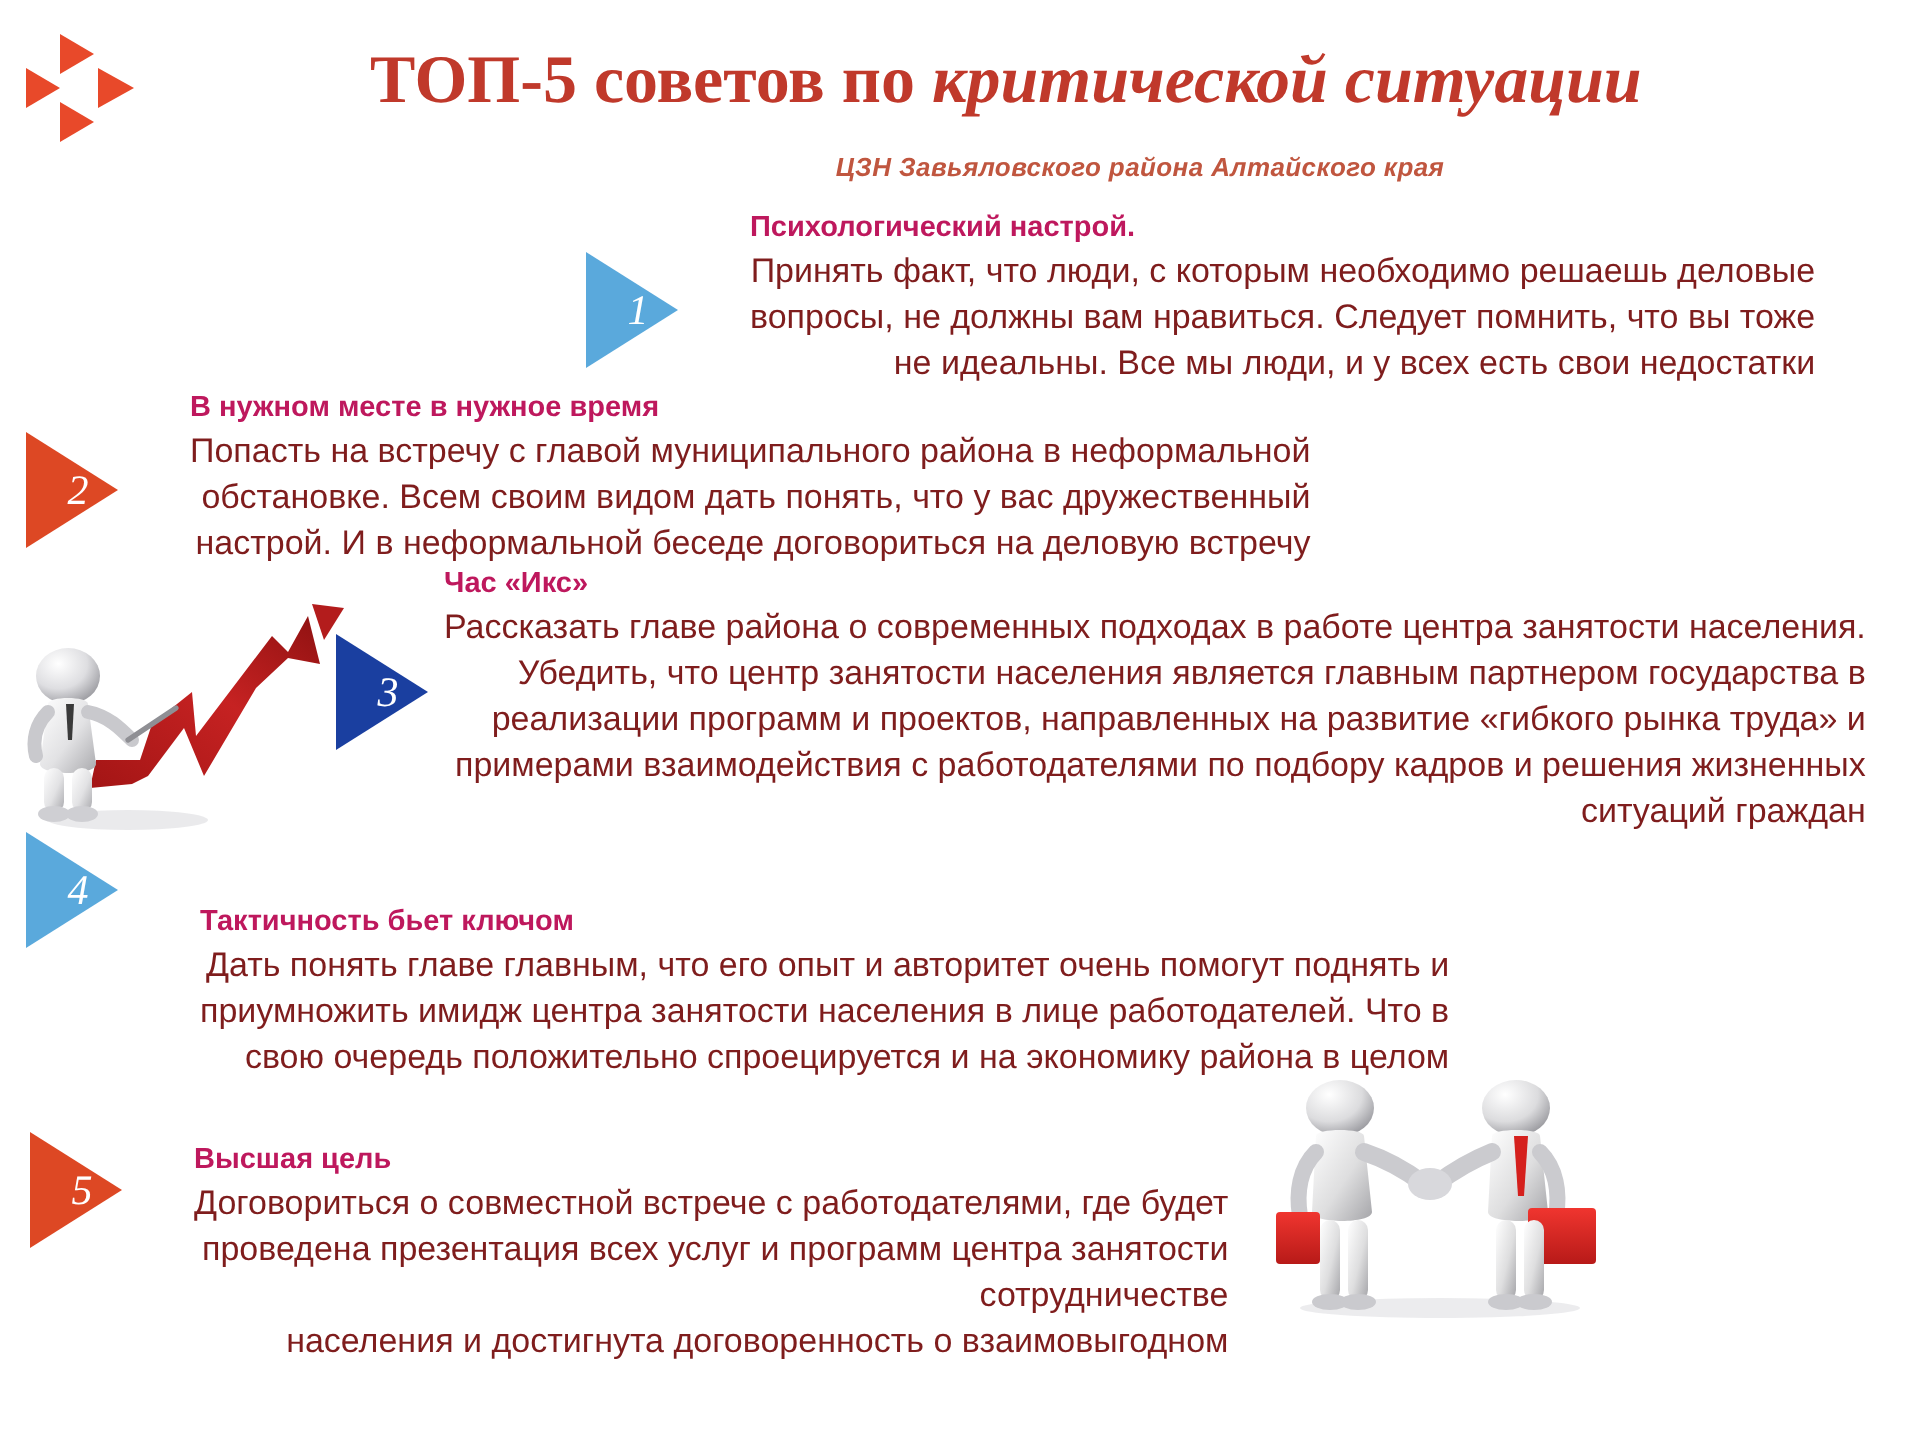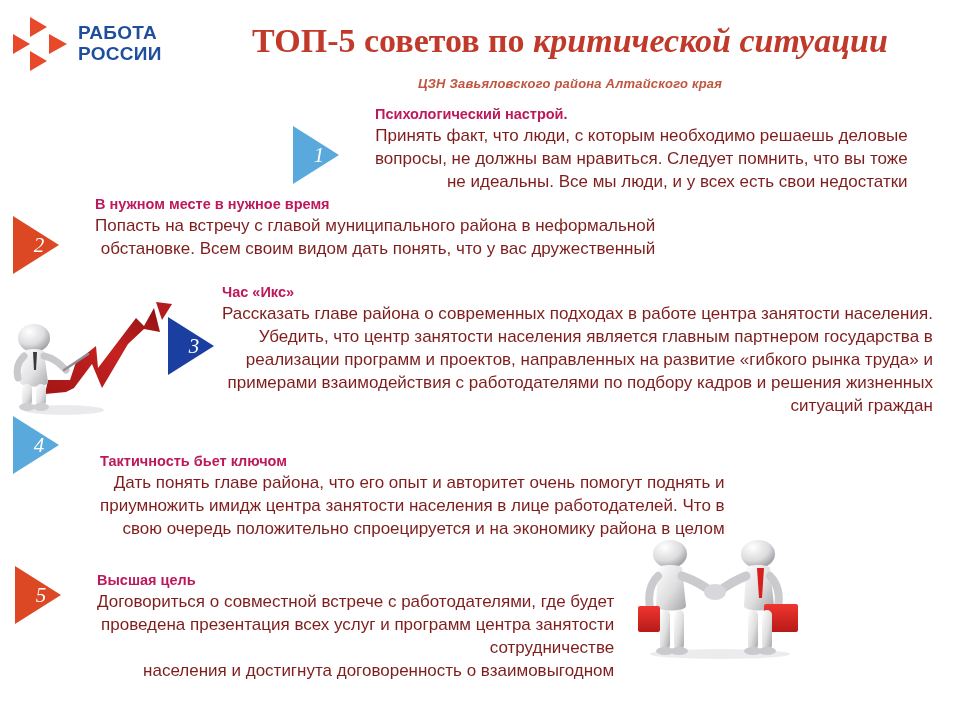--- a/index.html
+++ b/index.html
@@ -41,21 +41,20 @@
     font-size: 19px;
     line-height: 21px;
     letter-spacing: 0.3px;
   }
   #logo-words div { white-space: nowrap; }
 
   #title {
     position: absolute;
     left: 185px; top: 22px;
     width: 770px;
-    text-align: center;
     font-family: "Liberation Serif", serif;
     font-size: 34px;
     font-weight: bold;
     color: #c0392b;
     white-space: nowrap;
   }
   #title .ital {
     font-style: italic;
     color: #c0392b;
   }
@@ -141,24 +140,20 @@
     <svg id="logo-mark" viewBox="0 0 62 56">
 
       <polygon points="18,1 18,21 35,11" fill="#e8492a"></polygon>
 
       <polygon points="1,18 1,38 18,28" fill="#e8492a"></polygon>
 
       <polygon points="37,18 37,38 55,28" fill="#e8492a"></polygon>
 
       <polygon points="18,35 18,55 35,45" fill="#e8492a"></polygon>
     </svg>
-    <div id="logo-words">
-      <div>РАБОТА</div>
-      <div>РОССИИ</div>
-    </div>
   </div>
 
   <div id="title"><span>ТОП-5 советов  по </span><span class="ital">критической  ситуации</span></div>
 
   <div id="subtitle">ЦЗН Завьяловского района  Алтайского края</div>
 </div>
 
 <div class="arrow-badge" style="left:293px; top:126px;">
   <div class="tri" style="border-left: 46px solid rgb(90, 169, 220);"></div>
   <div class="num">1</div>
@@ -174,20 +169,21 @@
 
 <div class="arrow-badge" style="left:13px; top:216px;">
   <div class="tri" style="border-left: 46px solid rgb(221, 72, 36);"></div>
   <div class="num">2</div>
 </div>
 <div class="block" style="left:95px; top:196px;">
   <div class="head">В нужном месте в нужное время</div>
   <div class="body">
     <div>Попасть на встречу с главой муниципального  района в неформальной</div>
     <div>обстановке. Всем своим видом дать понять, что у вас дружественный</div>
+    <div>настрой. И в неформальной  беседе  договориться  на деловую встречу</div>
   </div>
 </div>
 
 <div class="arrow-badge" style="left:168px; top:317px;">
   <div class="tri" style="border-left: 46px solid rgb(26, 63, 160);"></div>
   <div class="num">3</div>
 </div>
 <div class="block" style="left:222px; top:284px;">
   <div class="head">Час «Икс»</div>
   <div class="body">
@@ -199,21 +195,21 @@
   </div>
 </div>
 
 <div class="arrow-badge" style="left:13px; top:416px;">
   <div class="tri" style="border-left: 46px solid rgb(90, 169, 220);"></div>
   <div class="num">4</div>
 </div>
 <div class="block" style="left:100px; top:453px;">
   <div class="head">Тактичность  бьет ключом</div>
   <div class="body">
-    <div>Дать понять главе района, что его опыт и авторитет очень помогут поднять и</div>
+    <div>Дать понять главе главным, что его опыт и авторитет очень помогут поднять и</div>
     <div>приумножить имидж центра занятости населения  в лице работодателей. Что в</div>
     <div>свою очередь  положительно спроецируется  и на экономику района  в целом</div>
   </div>
 </div>
 
 <div class="arrow-badge" style="left:15px; top:566px;">
   <div class="tri" style="border-left: 46px solid rgb(221, 72, 36);"></div>
   <div class="num">5</div>
 </div>
 <div class="block" style="left:97px; top:572px;">

